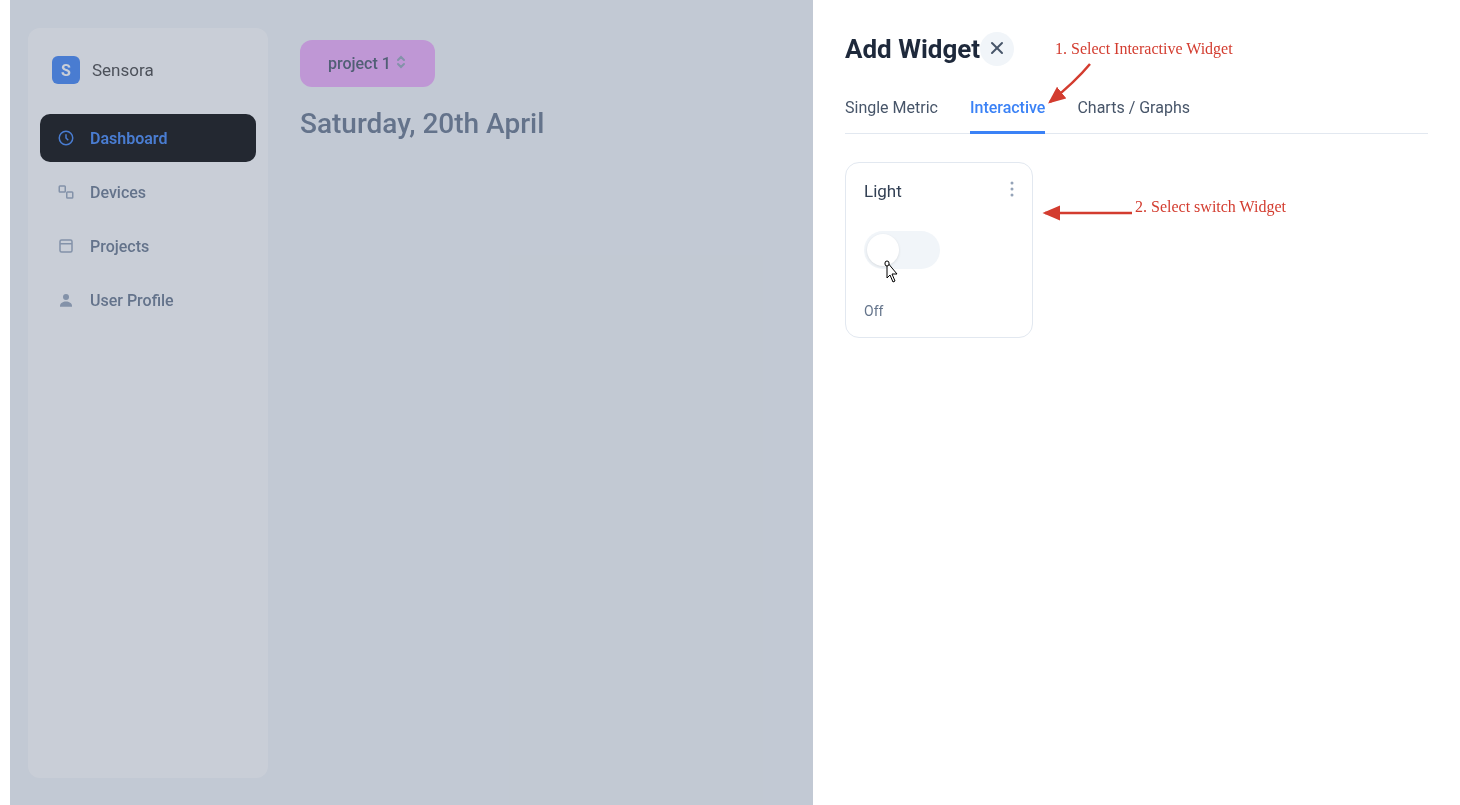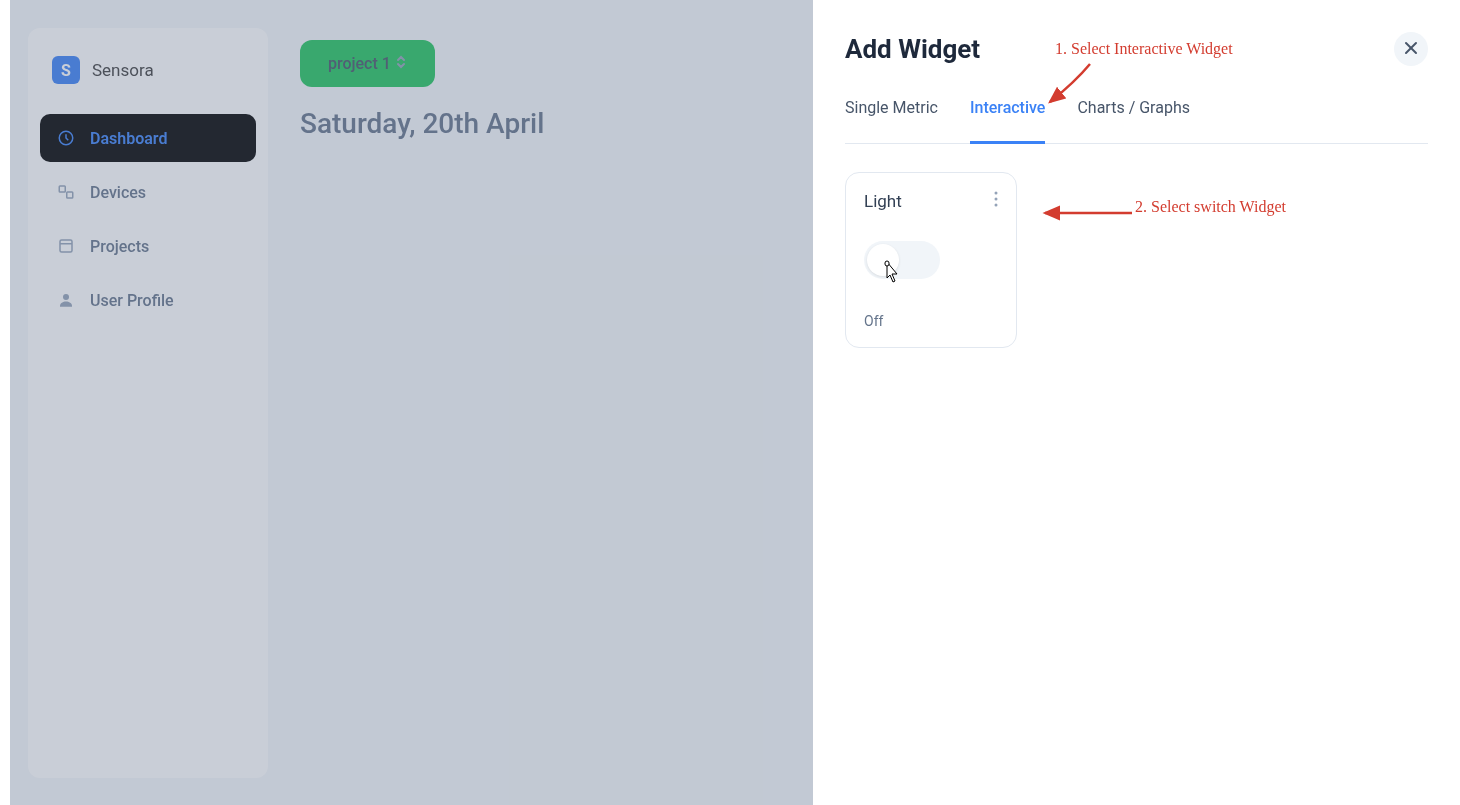--- a/index.html
+++ b/index.html
@@ -11,37 +11,37 @@
     .brand { display: flex; align-items: center; gap: 12px; padding: 10px 12px 30px 12px; }
     .brand-logo { width: 28px; height: 28px; background: #3b82f6; border-radius: 6px; display: flex; align-items: center; justify-content: center; color: #fff; font-weight: bold; font-size: 16px; }
     .brand-name { font-size: 17px; font-weight: 400; color: #404040; }
     .nav-item { display: flex; align-items: center; gap: 14px; padding: 14px 16px; border-radius: 10px; cursor: pointer; margin-bottom: 6px; }
     .nav-item.active { background: #000000; }
     .nav-item.active .nav-label { color: #3b82f6; font-weight: 600; }
     .nav-icon { width: 20px; height: 20px; display: flex; align-items: center; justify-content: center; flex-shrink: 0; }
     .nav-label { font-size: 16px; color: #64748b; font-weight: 500; }
     
     .main { position: absolute; left: 300px; top: 40px; }
-    .project-select { background: #22c55e; border-radius: 12px; padding: 14px 28px; display: inline-flex; align-items: center; gap: 4px; cursor: pointer; }
+    .project-select { background: #f0abfc; border-radius: 12px; padding: 14px 28px; display: inline-flex; align-items: center; gap: 4px; cursor: pointer; }
     .project-select-label { font-size: 16px; color: #475569; font-weight: 500; }
     .date-heading { margin-top: 20px; font-size: 28px; color: #64748b; font-weight: 500; }
     
     .overlay { position: absolute; left: 10px; top: 0; width: 803px; height: 805px; background: rgba(100, 116, 139, 0.35); }
     
     .panel { position: absolute; left: 813px; top: 0; width: 647px; height: 805px; background: #fff; padding: 32px 32px; }
-    .panel-header { display: flex; align-items: center; justify-content: space-between; margin-bottom: 22px; }
+    .panel-header { display: flex; align-items: center; justify-content: flex-start; margin-bottom: 22px; }
     .panel-title { font-size: 26px; font-weight: 700; color: #1e293b; }
     .close-btn { width: 34px; height: 34px; border-radius: 50%; background: #f1f5f9; display: flex; align-items: center; justify-content: center; cursor: pointer; }
     
     .tabs { display: flex; gap: 32px; border-bottom: 1px solid #e2e8f0; }
-    .tab { padding: 10px 0 24px 0; font-size: 16px; color: #475569; cursor: pointer; border-bottom: 3px solid transparent; margin-bottom: -1px; }
+    .tab { padding: 10px 0 14px 0; font-size: 16px; color: #475569; cursor: pointer; border-bottom: 3px solid transparent; margin-bottom: -1px; }
     .tab.active { color: #3b82f6; border-bottom-color: #3b82f6; font-weight: 500; }
     
     .widget-grid { margin-top: 28px; }
-    .widget-card { width: 172px; border: 1px solid #e2e8f0; border-radius: 14px; padding: 18px; cursor: pointer; background: #fff; }
+    .widget-card { width: 188px; border: 1px solid #e2e8f0; border-radius: 14px; padding: 18px; cursor: pointer; background: #fff; }
     .widget-card-header { display: flex; justify-content: space-between; align-items: center; margin-bottom: 30px; }
     .widget-card-title { font-size: 17px; color: #334155; }
     .widget-menu { color: #94a3b8; cursor: pointer; }
     .toggle { width: 76px; height: 38px; background: #f1f5f9; border-radius: 20px; position: relative; margin-bottom: 34px; }
     .toggle-thumb { position: absolute; left: 3px; top: 3px; width: 32px; height: 32px; background: #fff; border-radius: 50%; box-shadow: 0 1px 3px rgba(0,0,0,0.1); }
     .widget-state { font-size: 14px; color: #64748b; }
     
     .annotation { position: absolute; font-family: 'Comic Sans MS', cursive; color: #d33c2f; font-size: 16px; font-weight: 500; pointer-events: none; white-space: nowrap; }
     .arrow { position: absolute; pointer-events: none; }
     .arrow svg { overflow: visible; }

